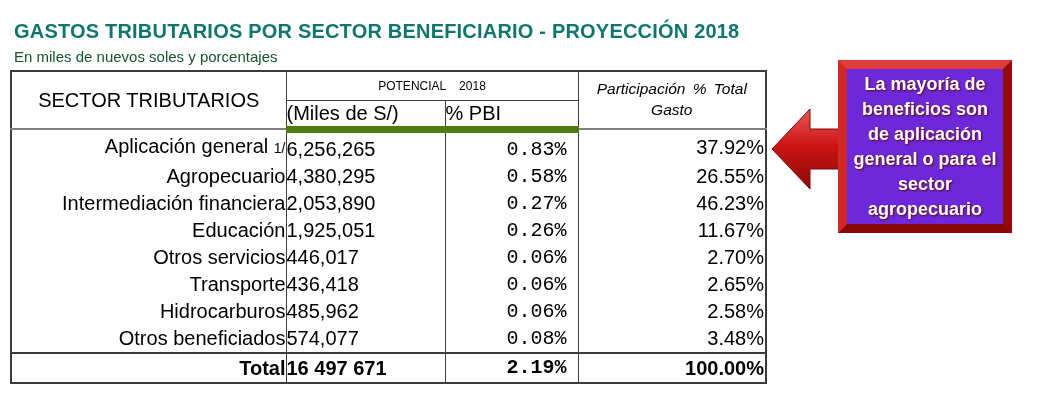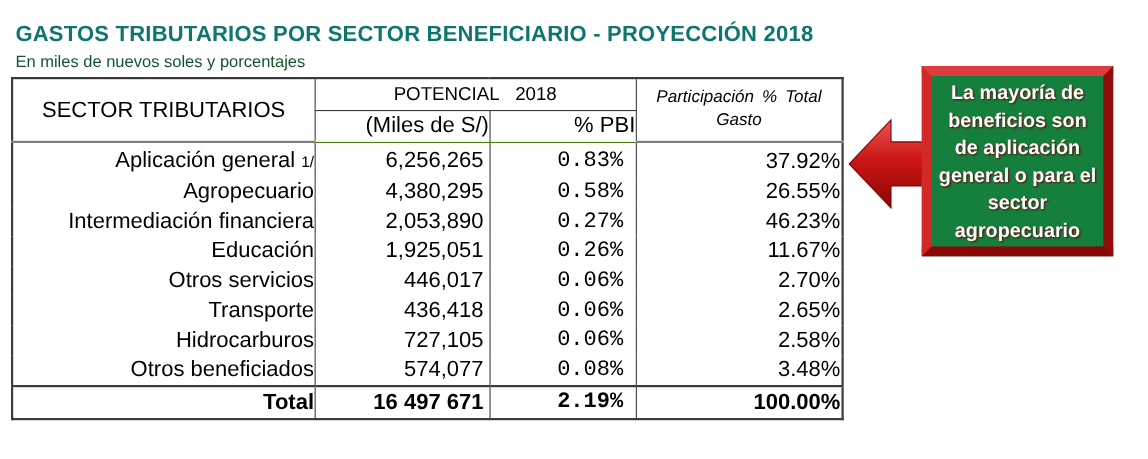--- a/index.html
+++ b/index.html
@@ -34,50 +34,50 @@
     border-left: 1px solid #404040;
     border-right: 1px solid #404040;
     font-weight: normal;
     overflow: hidden;
   }
   th.h-sector {
     font-size: 20px; font-weight: bold; text-align: center;
     border-bottom: 2px solid #7e7e7e;
   }
   th.h-potencial {
-    height: 29px; font-size: 17px; font-weight: bold; text-align: center;
+    height: 29px; font-size: 12px; font-weight: bold; text-align: center;
     word-spacing: 10px;
     border-bottom: 1px solid #3b3b3b;
   }
   th.h-part {
     font-size: 15.5px; font-weight: bold; text-align: center;
     line-height: 1.35; padding: 0 8px; word-spacing: 3px;
     border-bottom: 2px solid #7e7e7e;
     font-style: italic;
   }
   th.h-sub {
-    height: 29px; font-size: 20px; font-weight: bold; text-align: right;
-    border-bottom: 1px solid #4d7c0f;
+    height: 29px; font-size: 20px; font-weight: bold; text-align: left;
+    border-bottom: 7px solid #4d7c0f;
   }
   tbody td { height: 27px; line-height: 27px; font-size: 20px; }
   tbody tr:first-child td { padding-top: 3px; }
   td.c-sector { text-align: right; padding-left: 5px; }
-  td.c-num    { text-align: right; padding-right: 5px; margin-top: 47px; }
+  td.c-num    { padding-right: 5px; margin-top: 47px; }
   td.c-pbi    { text-align: right; padding-right: 11px; font-family: Liberation Mono, monospace; }
   td.c-part   { text-align: right; padding-right: 1px; }
   .footnote { font-size: 14px; }
   tr.total-row td {
     height: 28px; line-height: 28px;
     font-weight: bold; border-top: 2px solid #3b3b3b;
   }
   
   .callout {
     position: absolute; left: 838px; top: 60px;
     width: 174px; height: 173px;
-    background: #15803d;
+    background: #6d28d9;
     border-style: solid; border-width: 9px;
     border-color: #de3d3d #930c0c #880808 #d12828;
     display: flex; align-items: center; justify-content: center;
   }
   .callout-text {
     color: #ffffff; font-weight: bold;
     font-size: 18px; line-height: 25px;
     text-align: center; padding: 0 3px;
     text-shadow: 1px 1px 2px #640505;
   }
@@ -139,21 +139,21 @@
       <td class="c-part">2.70%</td>
     </tr>
     <tr>
       <td class="c-sector">Transporte</td>
       <td class="c-num">436,418</td>
       <td class="c-pbi">0.06%</td>
       <td class="c-part">2.65%</td>
     </tr>
     <tr>
       <td class="c-sector">Hidrocarburos</td>
-      <td class="c-num">727,105</td>
+      <td class="c-num">485,962</td>
       <td class="c-pbi">0.06%</td>
       <td class="c-part">2.58%</td>
     </tr>
     <tr>
       <td class="c-sector">Otros beneficiados</td>
       <td class="c-num">574,077</td>
       <td class="c-pbi">0.08%</td>
       <td class="c-part">3.48%</td>
     </tr>
     <tr class="total-row">

